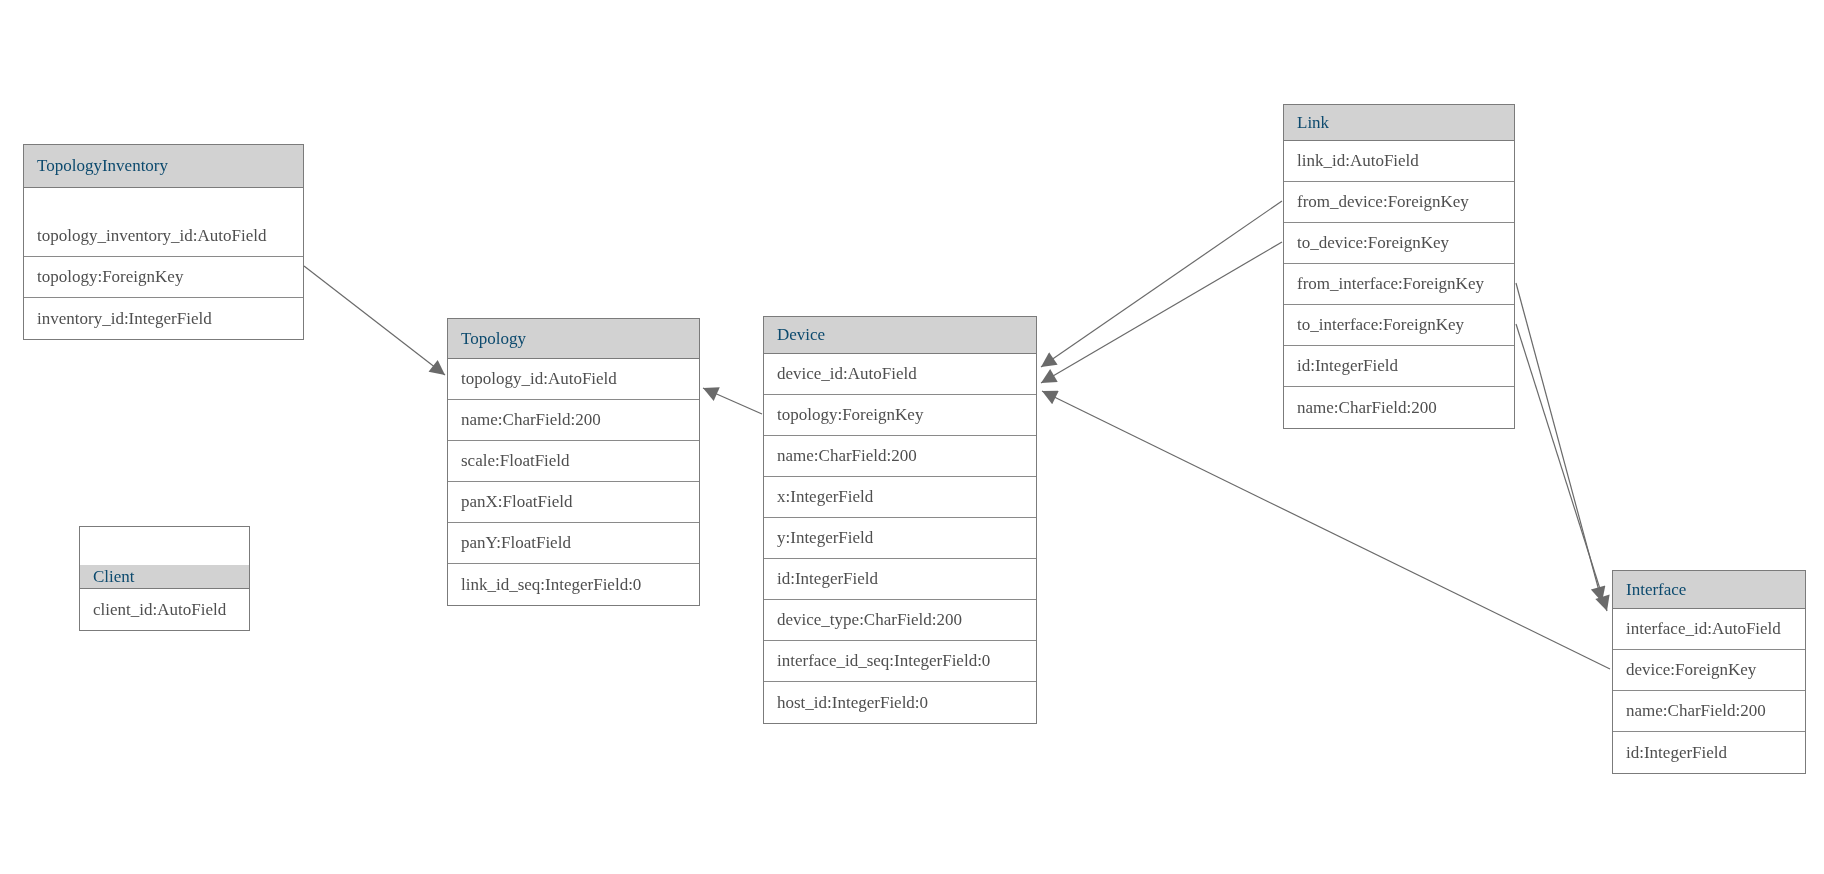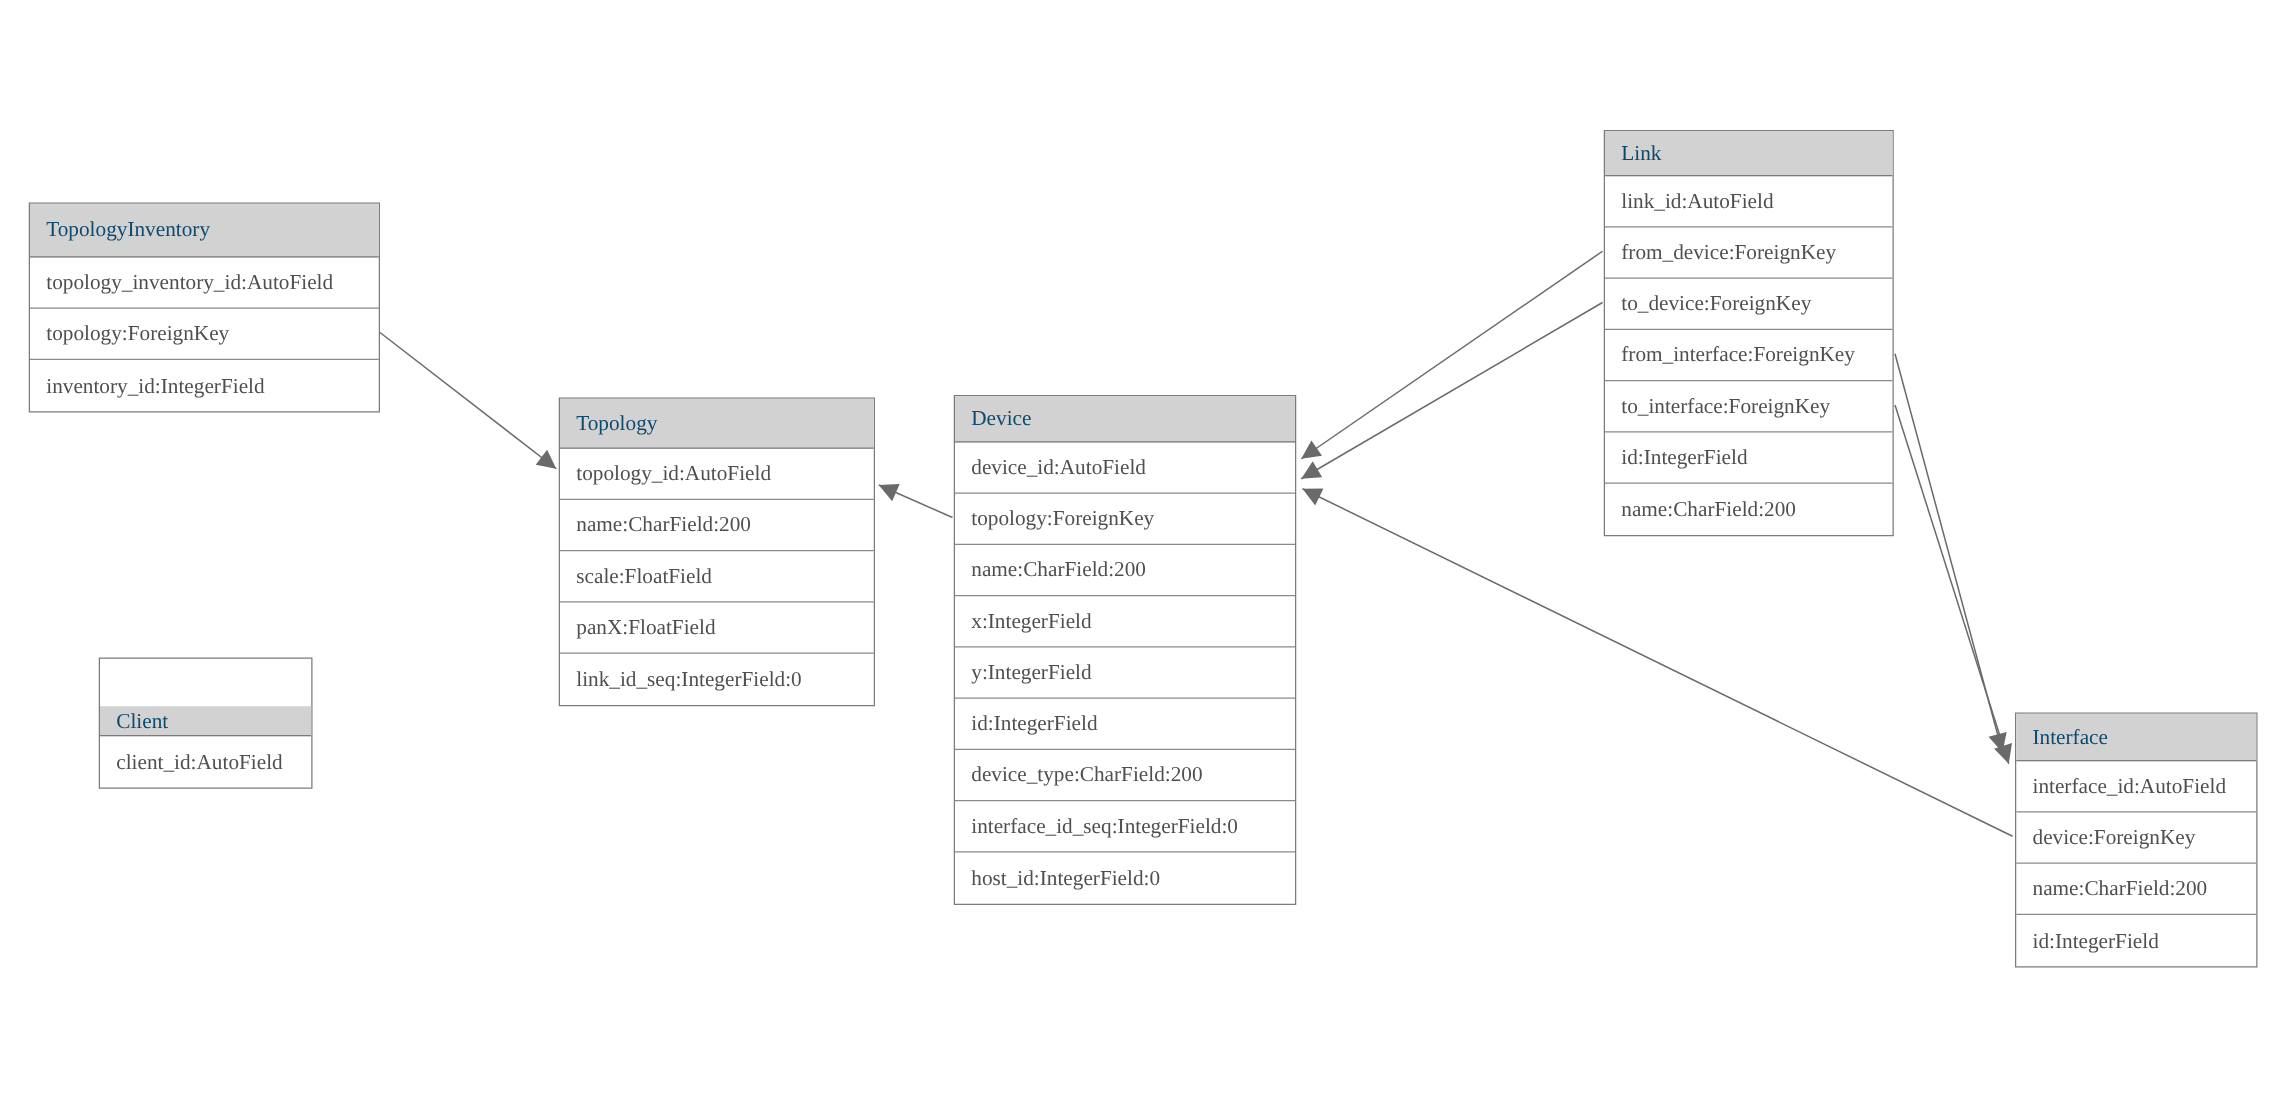--- a/index.html
+++ b/index.html
@@ -44,32 +44,33 @@
     left: 0; top: 0;
     width: 1824px; height: 874px;
     pointer-events: none;
   }
 </style>
 </head>
 <body>
 
 <div class="canvas">
   <div id="entities">
-      <div class="entity" style="left: 23px; top: 162px; width: 281px;">
+      <div class="entity" style="left: 23px; top: 144px; width: 281px;">
         <div class="entity-header" style="height: 43px; background: rgb(210, 210, 210);">TopologyInventory</div>
-        <div class="entity-row" style="height: 41px;">topology_inventory_id:AutoField</div>
+        <div class="entity-row" style="height: 41px; margin-top: 28px;">topology_inventory_id:AutoField</div>
         <div class="entity-row" style="height: 41px;">topology:ForeignKey</div>
         <div class="entity-row" style="height: 41px;">inventory_id:IntegerField</div>
       </div>
       <div class="entity" style="left: 447px; top: 318px; width: 253px;">
         <div class="entity-header" style="height: 40px; background: rgb(210, 210, 210);">Topology</div>
         <div class="entity-row" style="height: 41px;">topology_id:AutoField</div>
         <div class="entity-row" style="height: 41px;">name:CharField:200</div>
         <div class="entity-row" style="height: 41px;">scale:FloatField</div>
         <div class="entity-row" style="height: 41px;">panX:FloatField</div>
+        <div class="entity-row" style="height: 41px;">panY:FloatField</div>
         <div class="entity-row" style="height: 41px;">link_id_seq:IntegerField:0</div>
       </div>
       <div class="entity" style="left: 79px; top: 526px; width: 171px;">
         <div class="entity-header" style="height: 24px; background: rgb(210, 210, 210); margin-top: 38px;">Client</div>
         <div class="entity-row" style="height: 41px;">client_id:AutoField</div>
       </div>
       <div class="entity" style="left: 763px; top: 316px; width: 274px;">
         <div class="entity-header" style="height: 37px; background: rgb(210, 210, 210);">Device</div>
         <div class="entity-row" style="height: 41px;">device_id:AutoField</div>
         <div class="entity-row" style="height: 41px;">topology:ForeignKey</div>

